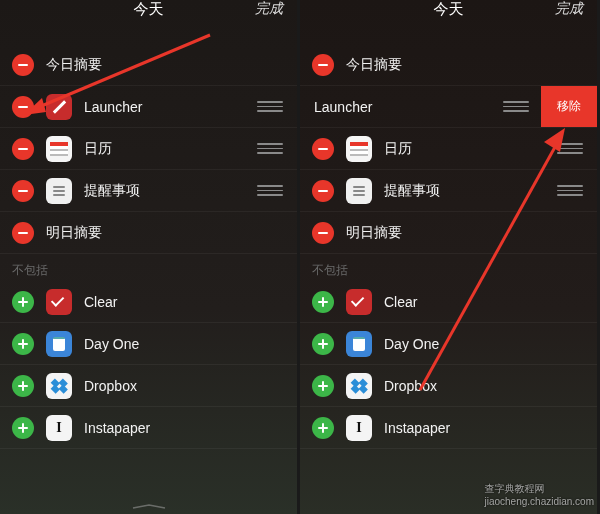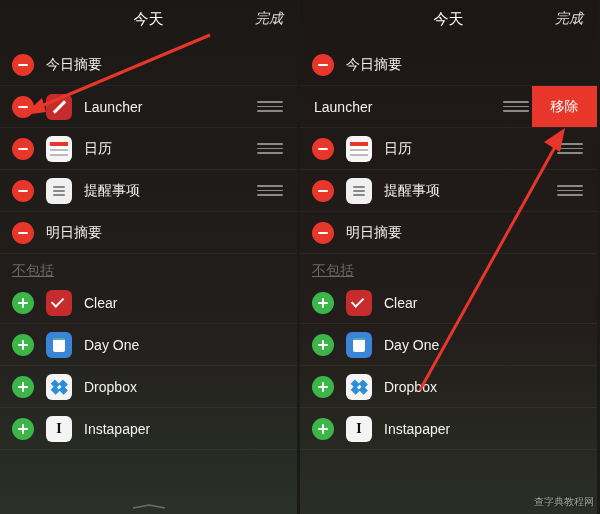--- a/index.html
+++ b/index.html
@@ -17,41 +17,39 @@
   height: 100%;
   background: linear-gradient(180deg, #1c1816 0%, #221e1c 60%, #2a3028 100%);
   position: relative;
   overflow: hidden;
 }
 .panel.left { margin-right: 3px; }
 .panel.right { background: linear-gradient(180deg, #1c1614 0%, #221c1a 60%, #2a2e26 100%); }
 .header {
   height: 38px;
   display: flex;
-  align-items: center;
   justify-content: space-between;
   padding: 0 14px;
   color: #eaeaea;
   font-size: 14px;
 }
 .header-center {
   position: absolute;
   left: 50%;
   transform: translateX(-50%);
   color: #fff;
   font-size: 15px;
 }
 .header-right { color: #ddd; font-size: 14px; font-style: italic; }
 .list { display: flex; flex-direction: column; }
 .section-label {
   color: #6a6a6a;
-  font-size: 14px;
+  font-size: 12px;
   padding: 4px 12px 2px;
   margin-top: 4px;
-  text-decoration: underline;
 }
 .row {
   height: 42px;
   display: flex;
   align-items: center;
   padding-left: 12px;
   border-bottom: 1px solid rgba(255,255,255,0.05);
   position: relative;
 }
 .row.first { margin-top: 6px; }
@@ -99,27 +97,27 @@
   display: flex;
   flex-direction: column;
   gap: 3px;
 }
 .drag-handle span { height: 1.5px; background: #8a8a8a; border-radius: 1px; }
 .remove-btn {
   position: absolute;
   right: 0;
   top: 0;
   bottom: 0;
-  width: 65px;
+  width: 56px;
   background: #e8362a;
   color: #fff;
   display: flex;
   align-items: center;
   justify-content: center;
-  font-size: 14px;
+  font-size: 12px;
 }
 .row.revealed .drag-handle { margin-right: 68px; }
 .arrow {
   position: absolute;
   pointer-events: none;
   z-index: 50;
 }
 .watermark {
   position: absolute;
   right: 6px;
@@ -372,13 +370,14 @@
     </div>
   </div>
   <svg class="arrow" style="left:100px;top:120px;width:180px;height:280px" viewBox="0 0 180 280">
     <line x1="20" y1="270" x2="160" y2="18" stroke="#e8362a" stroke-width="3"></line>
     <polygon points="165,8 144,22 160,32" fill="#e8362a"></polygon>
   </svg>
 </div>
 
 <div class="watermark">
   <div>查字典教程网</div>
+  <div>jiaocheng.chazidian.com</div>
 </div>
 
 </body></html>

